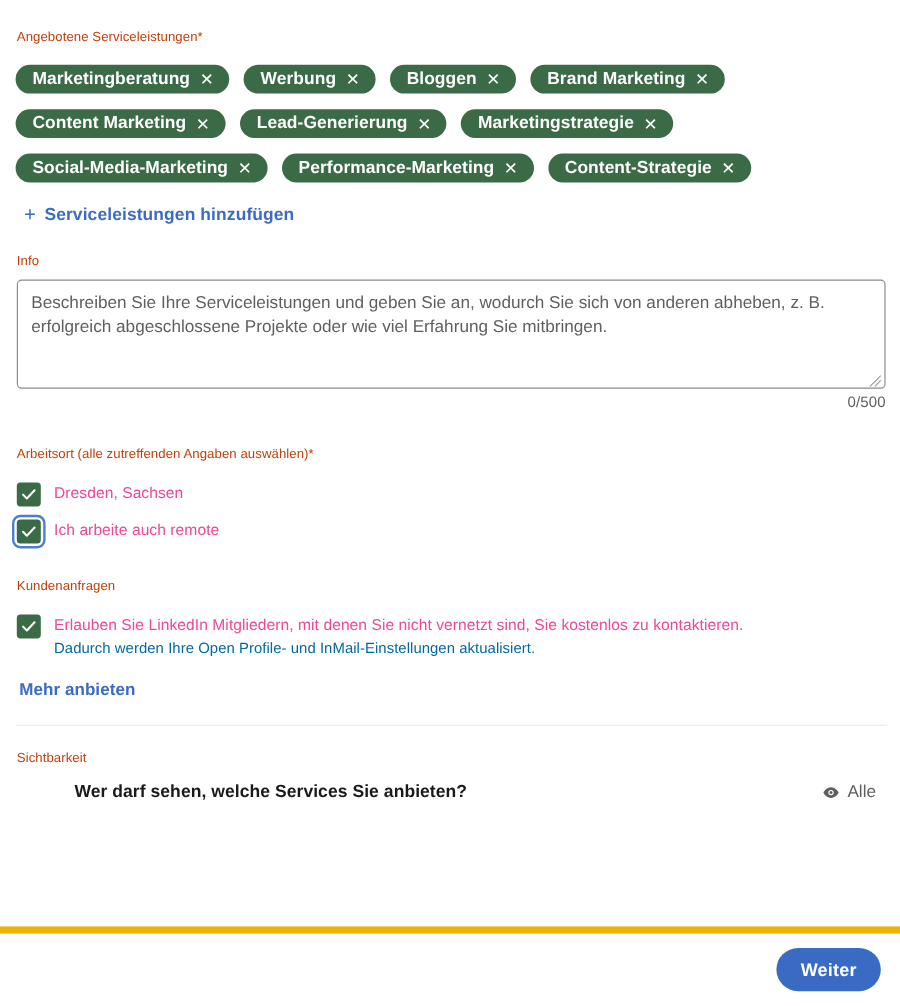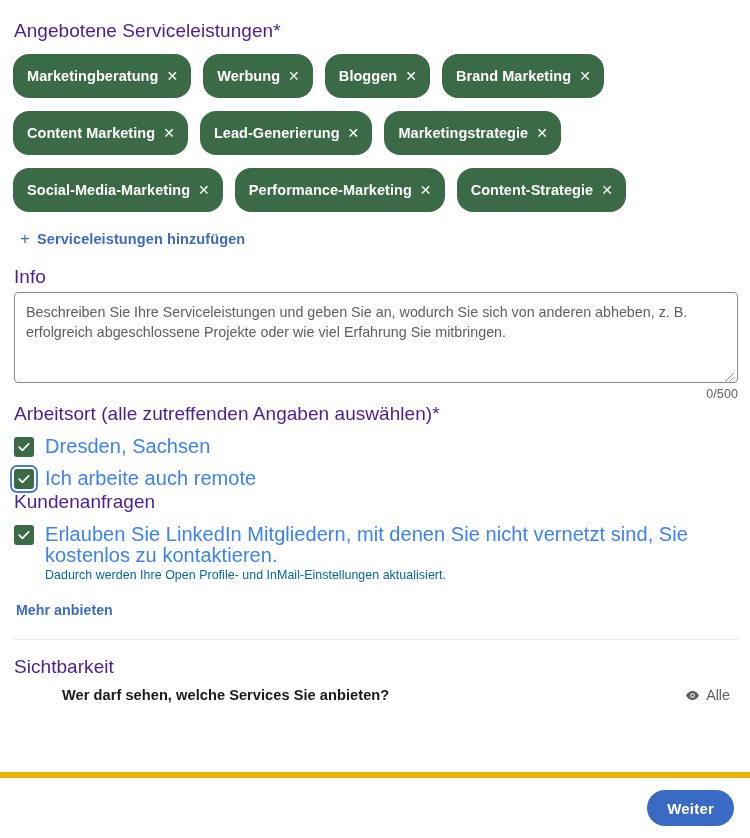--- a/index.html
+++ b/index.html
@@ -49,42 +49,42 @@
   }
   .close-btn svg { display: block; }
 
   
   .body {
     flex: 1 1 auto;
     overflow: hidden;
     padding: 0 12px;
   }
   .section-label {
-    font-size: 19px;
-    color: #4c1d95;
+    font-size: 11px;
+    color: #c2410c;
     line-height: 18px;
     margin: 0;
     letter-spacing: 0.05px;
   }
   .lbl-services { padding-top: 22px; padding-left: 2px; }
 
   
   .chips {
     display: flex;
     flex-wrap: wrap;
     gap: 13px 12px;
     margin-top: 14px;
     padding-left: 1px;
     max-width: 672px;
   }
   .chip {
     display: inline-flex;
     align-items: center;
     gap: 8px;
-    height: 44px;
+    height: 24px;
     padding: 0 13px 0 14px;
     background: #3b6b46;
     color: #ffffff;
     border: none;
     border-radius: 16px;
     font-size: 14.5px;
     font-weight: 700;
     letter-spacing: 0.05px;
     cursor: pointer;
     white-space: nowrap;
@@ -153,21 +153,21 @@
   .counter {
     text-align: right;
     width: 724px;
     font-size: 12.5px;
     color: #5e5e5e;
     margin-top: 4px;
     letter-spacing: 0.1px;
   }
 
   
-  .group { margin-top: 4px; padding-left: 2px; }
+  .group { margin-top: 28px; padding-left: 2px; }
   .cb-row {
     display: flex;
     align-items: flex-start;
     gap: 11px;
     margin-top: 13px;
     cursor: pointer;
   }
   .cb-row.tight { margin-top: 11px; }
   .cbox {
     flex: 0 0 auto;
@@ -181,23 +181,23 @@
     top: 1px;
   }
   .cbox svg { display: block; }
   .cbox.focused {
     outline: 2px solid #4a7ed1;
     outline-offset: 2px;
     border-radius: 3px;
   }
   .cb-text { min-width: 0; }
   .cb-label {
-    font-size: 20px;
+    font-size: 13px;
     line-height: 20px;
-    color: #3b82f6;
+    color: #ec4899;
     letter-spacing: 0.05px;
   }
   .cb-sub {
     font-size: 12.4px;
     line-height: 17px;
     color: #0369a1;
     margin-top: 1px;
     letter-spacing: 0.05px;
   }
 

